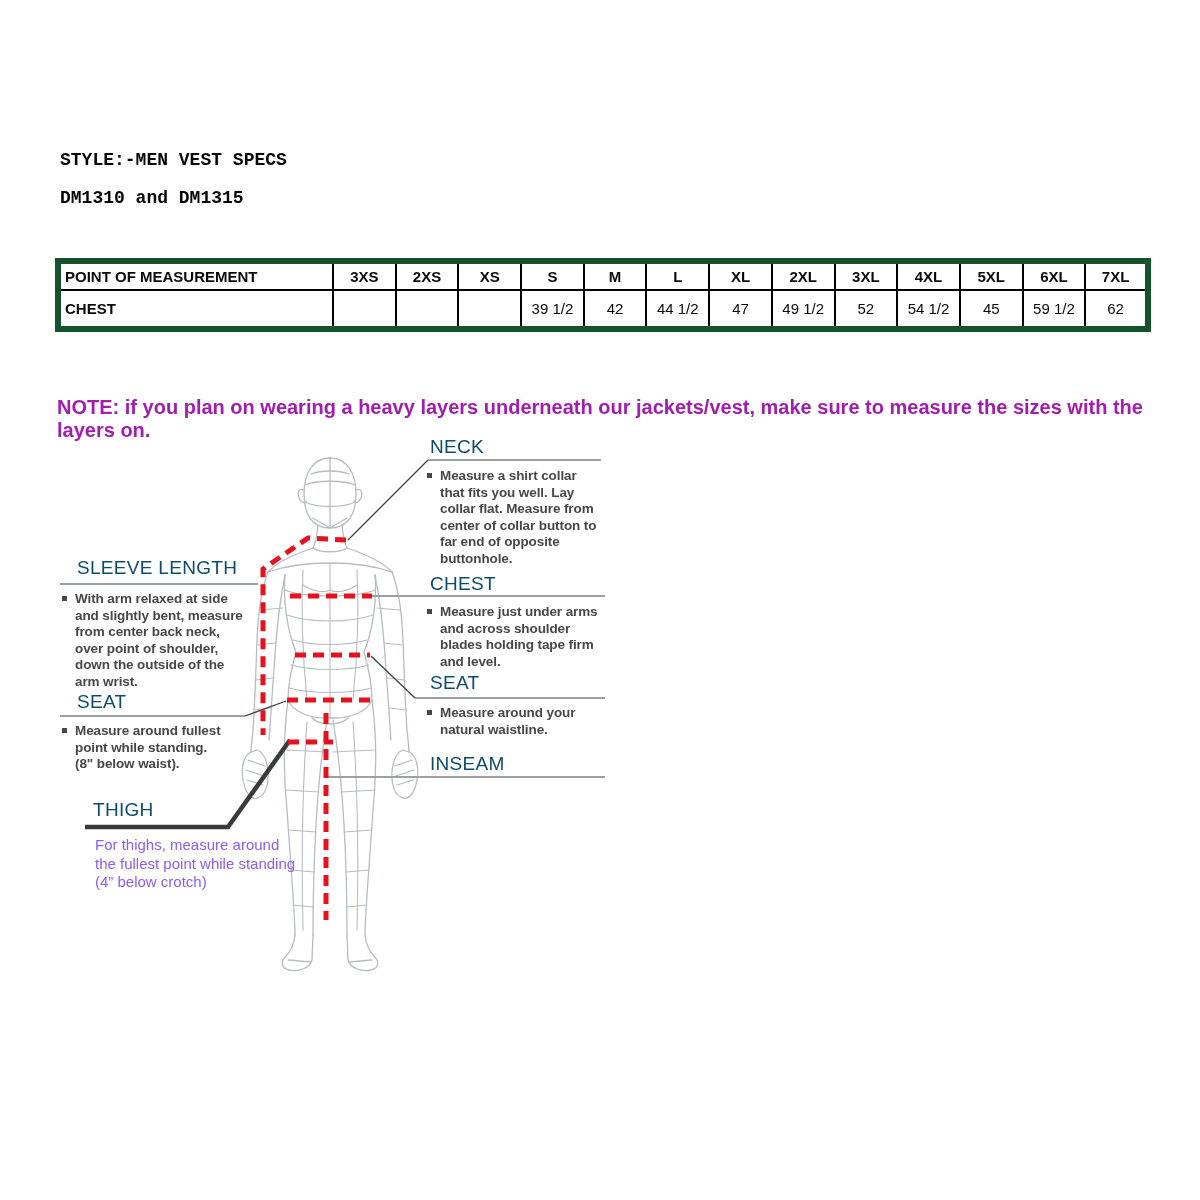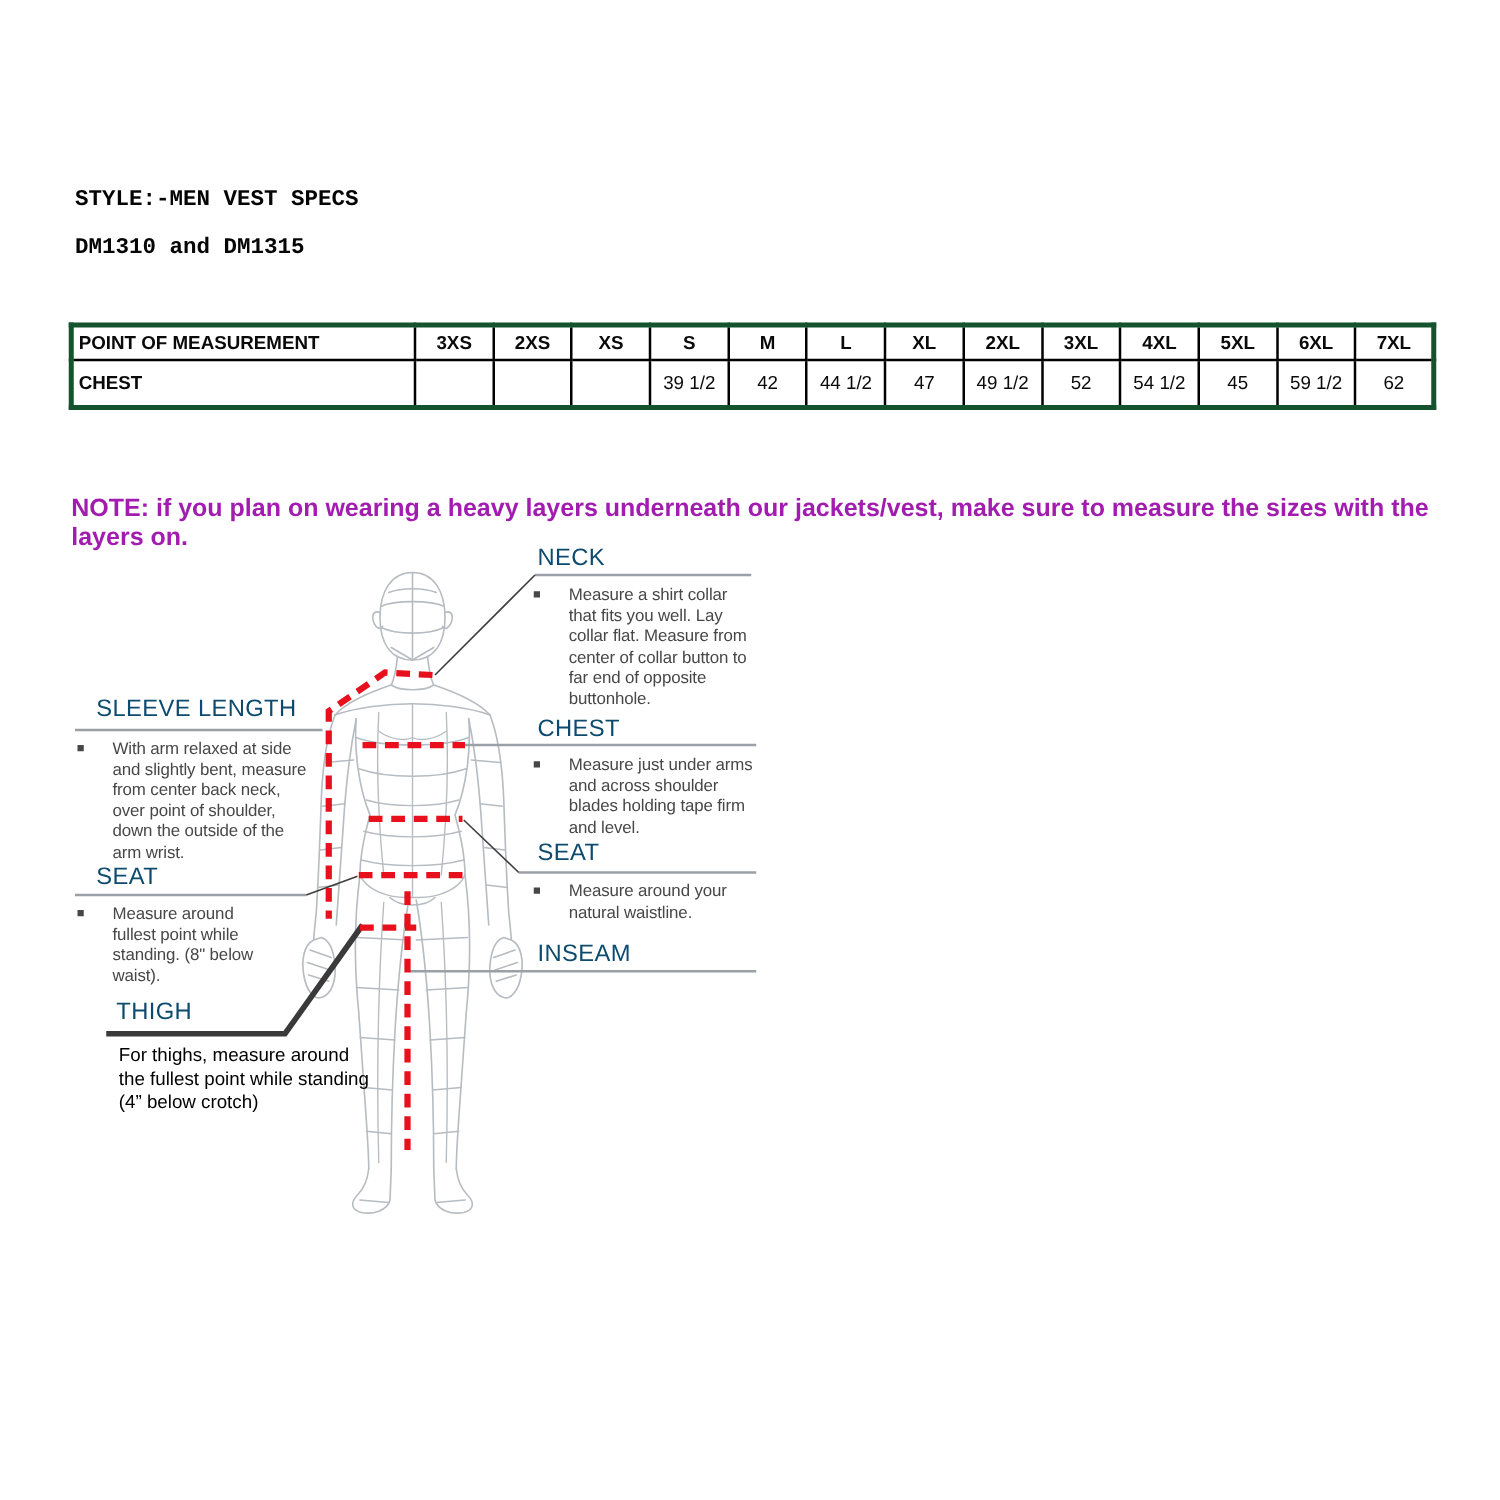--- a/index.html
+++ b/index.html
@@ -16,21 +16,21 @@
 
   
   .title-block{position:absolute;left:60px;top:150px;}
   .title-line{font-weight:bold;font-size:18px;line-height:20px;color:#050505;font-family:Liberation Mono, monospace;}
   .title-line + .title-line{margin-top:18px;}
 
   
   .spec-table{
     position:absolute;left:55px;top:258px;width:1091px;
     border-collapse:collapse;table-layout:fixed;
-    border:4px solid #14532d;
+    border:6px solid #14532d;
   }
   .spec-table th,.spec-table td{
     border:2.5px solid #000;
     font-size:15px;overflow:hidden;white-space:nowrap;
     text-align:center;vertical-align:middle;padding:0;
   }
   .spec-table thead th{height:25px;font-weight:bold;}
   .spec-table tbody th,.spec-table tbody td{height:35px;}
   .spec-table .col-label{text-align:left;padding-left:4px;font-weight:bold;}
   .spec-table td{font-weight:normal;}
@@ -42,28 +42,28 @@
   }
 
   
   .diagram{position:absolute;left:55px;top:430px;width:585px;height:560px;}
   .diagram svg{position:absolute;left:0;top:0;}
   .sec-title{
     position:absolute;font-size:19px;line-height:20px;color:#0c4a6e;
     letter-spacing:0.3px;white-space:nowrap;
   }
   .sec-desc{
-    position:absolute;display:flex;gap:23px;
-    font-size:13.5px;line-height:16.5px;letter-spacing:-0.1px;color:#474747;
+    position:absolute;display:flex;gap:8px;
+    font-size:13.5px;line-height:16.5px;letter-spacing:-0.1px;color:#474747;font-weight:bold;
   }
   .sec-desc .bullet{
     flex:none;width:5px;height:5px;background:#474747;margin-top:5px;
   }
   .thigh-desc{
-    position:absolute;font-size:15px;line-height:18.5px;color:#000000;letter-spacing:0;
+    position:absolute;font-size:15px;line-height:18.5px;color:#8b5cf6;letter-spacing:0;
   }
 </style>
 </head>
 <body>
 
 <div class="canvas">
 
   <div class="title-block">
     <div class="title-line">STYLE:-MEN VEST SPECS</div>
     <div class="title-line">DM1310 and DM1315</div>

